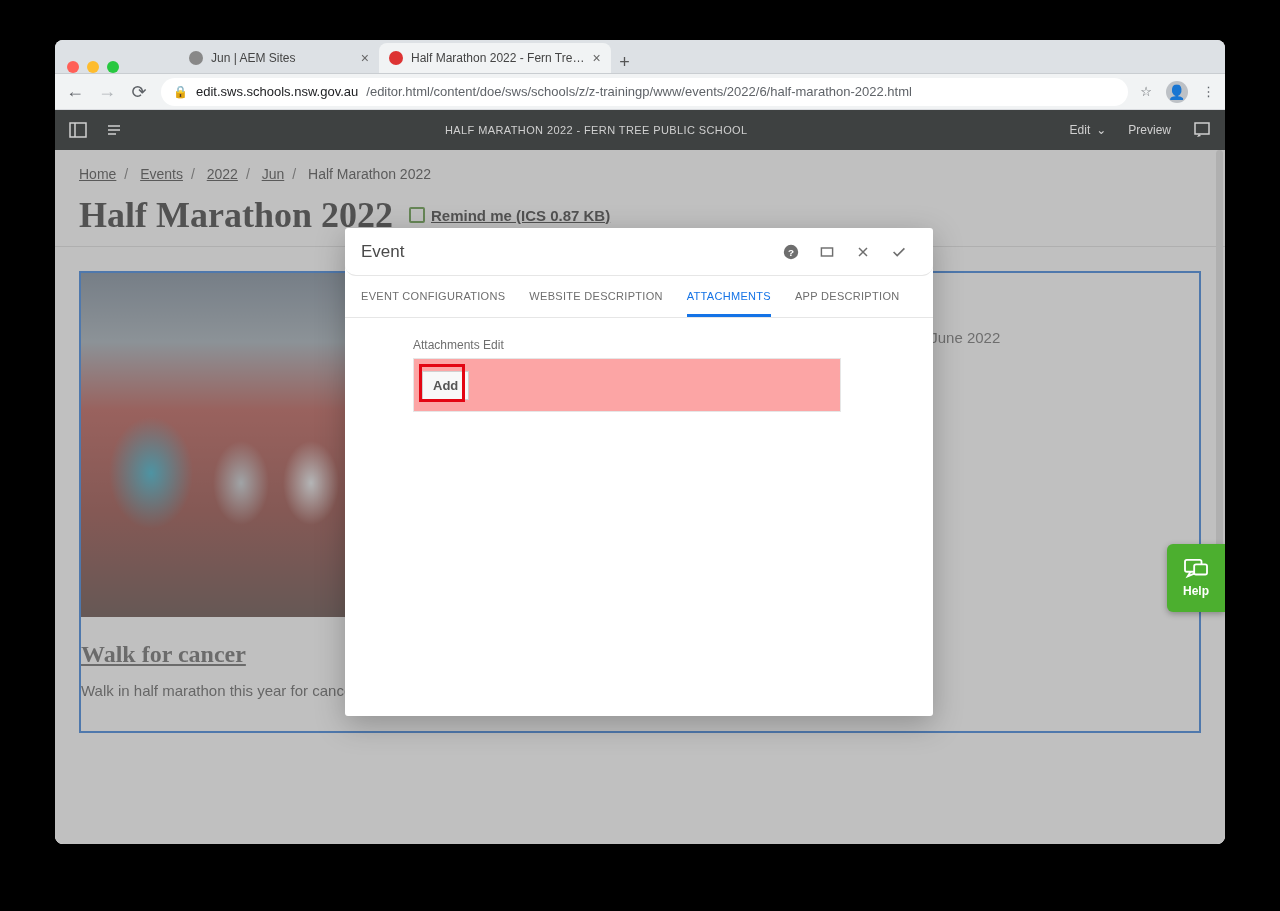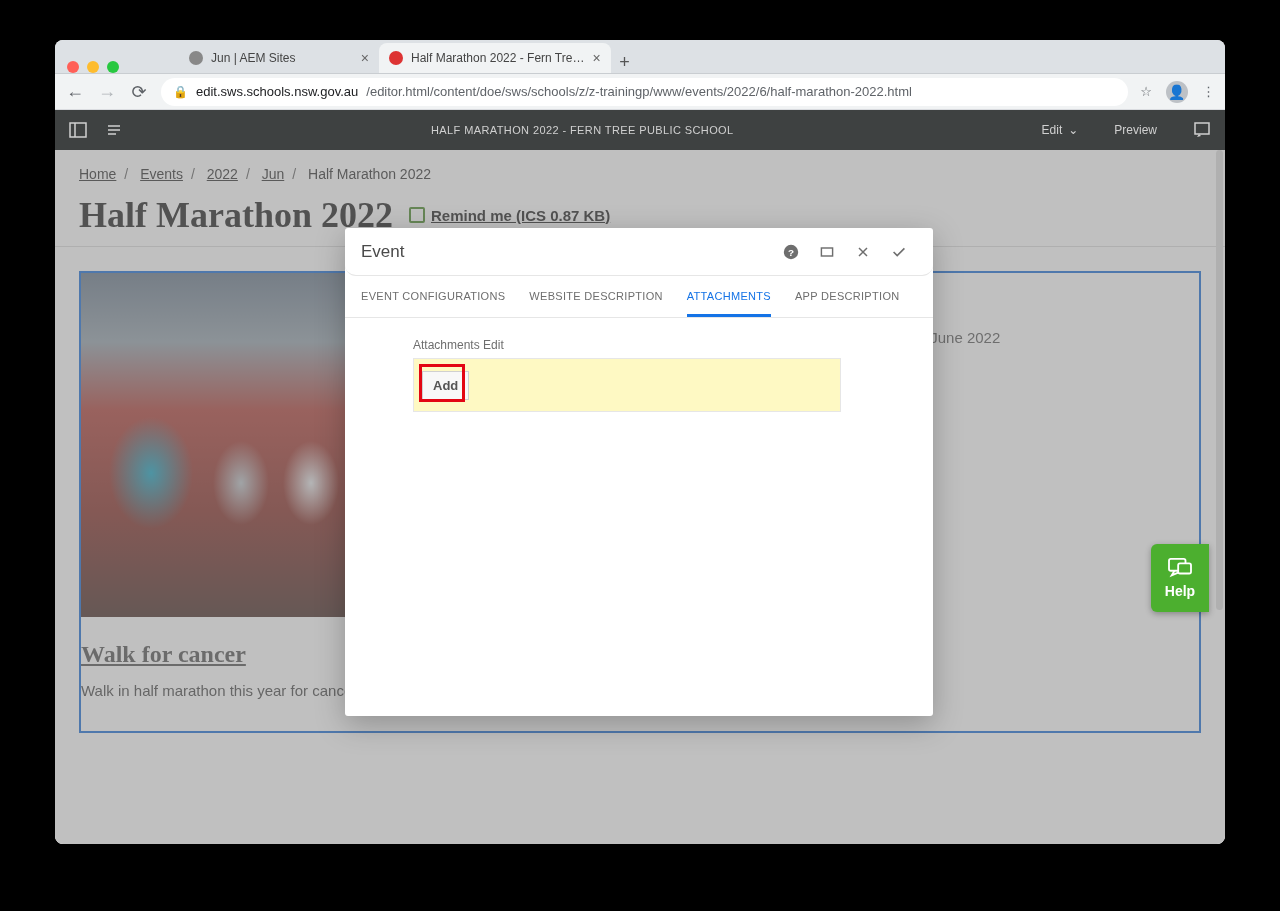--- a/index.html
+++ b/index.html
@@ -78,21 +78,21 @@
     height: 40px;
     background:#3e4141;
     color:#d0d0d0;
     display:flex; align-items:center;
     padding: 0 14px;
     font-size:12px;
     gap:18px;
   }
   .aem-bar .iconbtn { width:18px; height:18px; display:flex;align-items:center;justify-content:center; cursor:pointer;}
   .aem-bar .title { flex:1; text-align:center; letter-spacing:0.4px; font-size:11px;}
-  .aem-bar .right { display:flex; align-items:center; gap:36px;}
+  .aem-bar .right { display:flex; align-items:center; gap:22px;}
   .aem-bar .edit { display:flex; align-items:center; gap:6px;}
   
   .page {
     position:relative;
     height: calc(100% - 34px - 36px - 40px);
     overflow:auto;
     background:#fff;
   }
   .page-inner { padding: 16px 24px 40px 24px;}
   .overlay-dim {
@@ -167,21 +167,21 @@
     letter-spacing:0.3px;
     border-bottom: 3px solid transparent;
   }
   .modal-tabs .mtab.active {
     color:#1473e6;
     border-bottom-color:#1473e6;
   }
   .modal-body { padding: 20px 16px 16px 68px; }
   .field-label { font-size:12px; color:#6e6e6e; margin-bottom:6px;}
   .attach-area {
-    background:#fef9c3;
+    background:#fca5a5;
     border:1px solid #e6e6e6;
     height:54px;
     display:flex; align-items:center;
     padding: 0 8px;
     width: 428px;
   }
   .add-btn {
     background:#f8f8f8;
     border:1px solid #d0d0d0;
     color:#555;
@@ -191,29 +191,29 @@
     cursor:pointer;
   }
   .highlight-box {
     position:absolute;
     border: 3px solid #e30613;
     pointer-events:none;
   }
   
   .help-tab {
     position:absolute;
-    right: 16px; top: 504px;
+    right: 0; top: 504px;
     width: 58px; height: 68px;
     background:#4caf2f;
     color:#fff;
     border-radius: 6px 0 0 6px;
     display:flex; flex-direction:column; align-items:center; justify-content:center;
     gap:4px;
     font-weight:700;
-    font-size:14px;
+    font-size:12px;
     box-shadow: 0 2px 6px rgba(0,0,0,0.3);
     z-index:60;
   }
   .help-tab svg { width:26px; height:22px; }
   .scrollbar {
     position:absolute;
     right:2px; top:110px;
     width:7px; height: 690px;
     background: transparent;
   }

